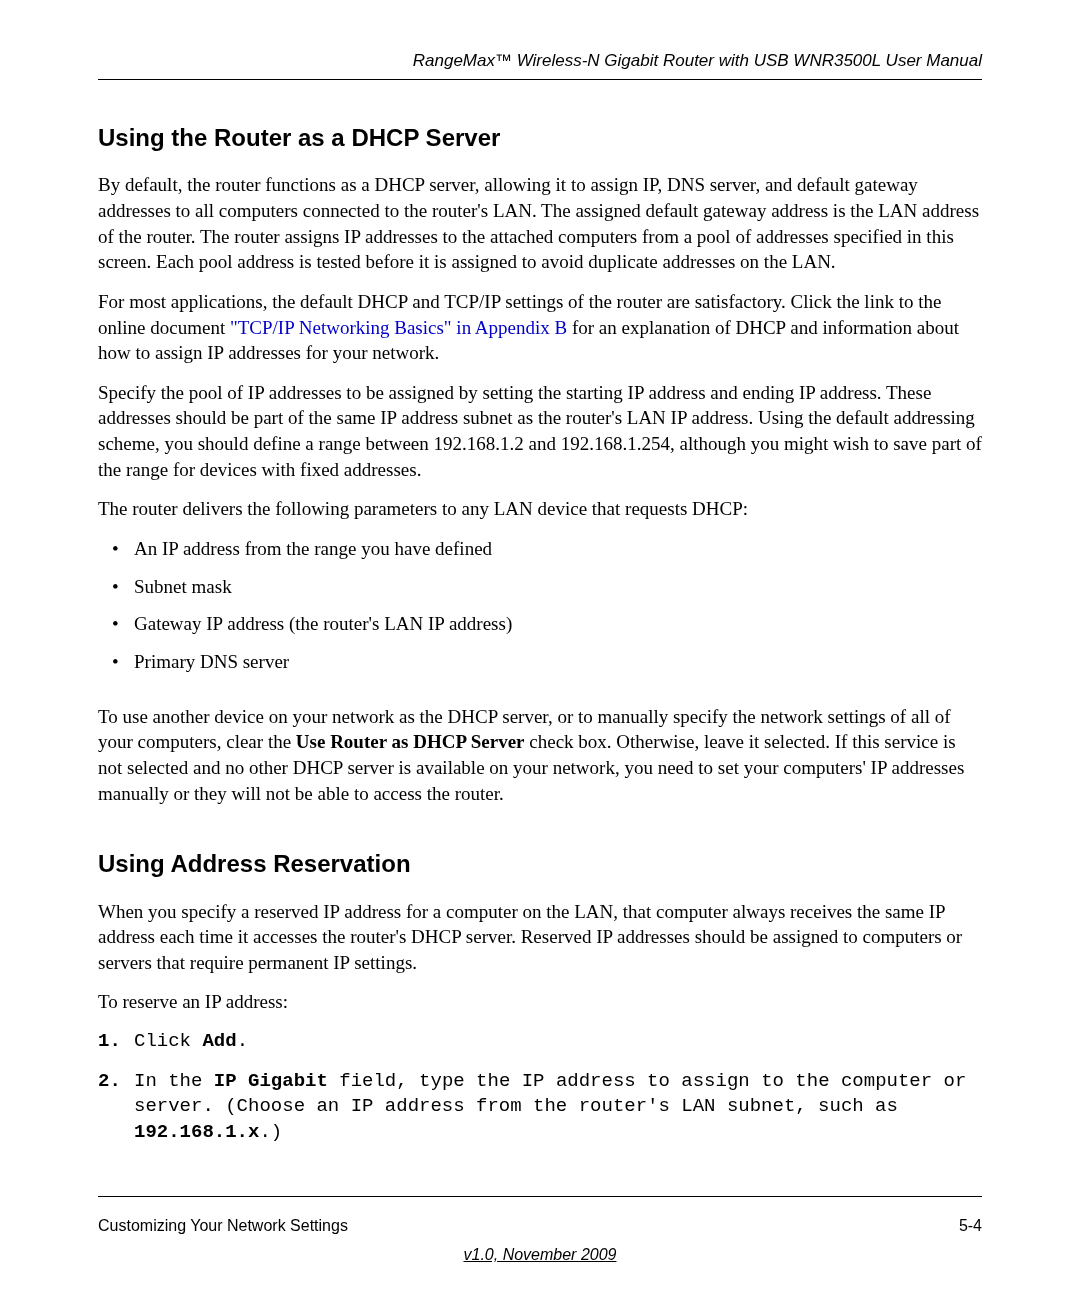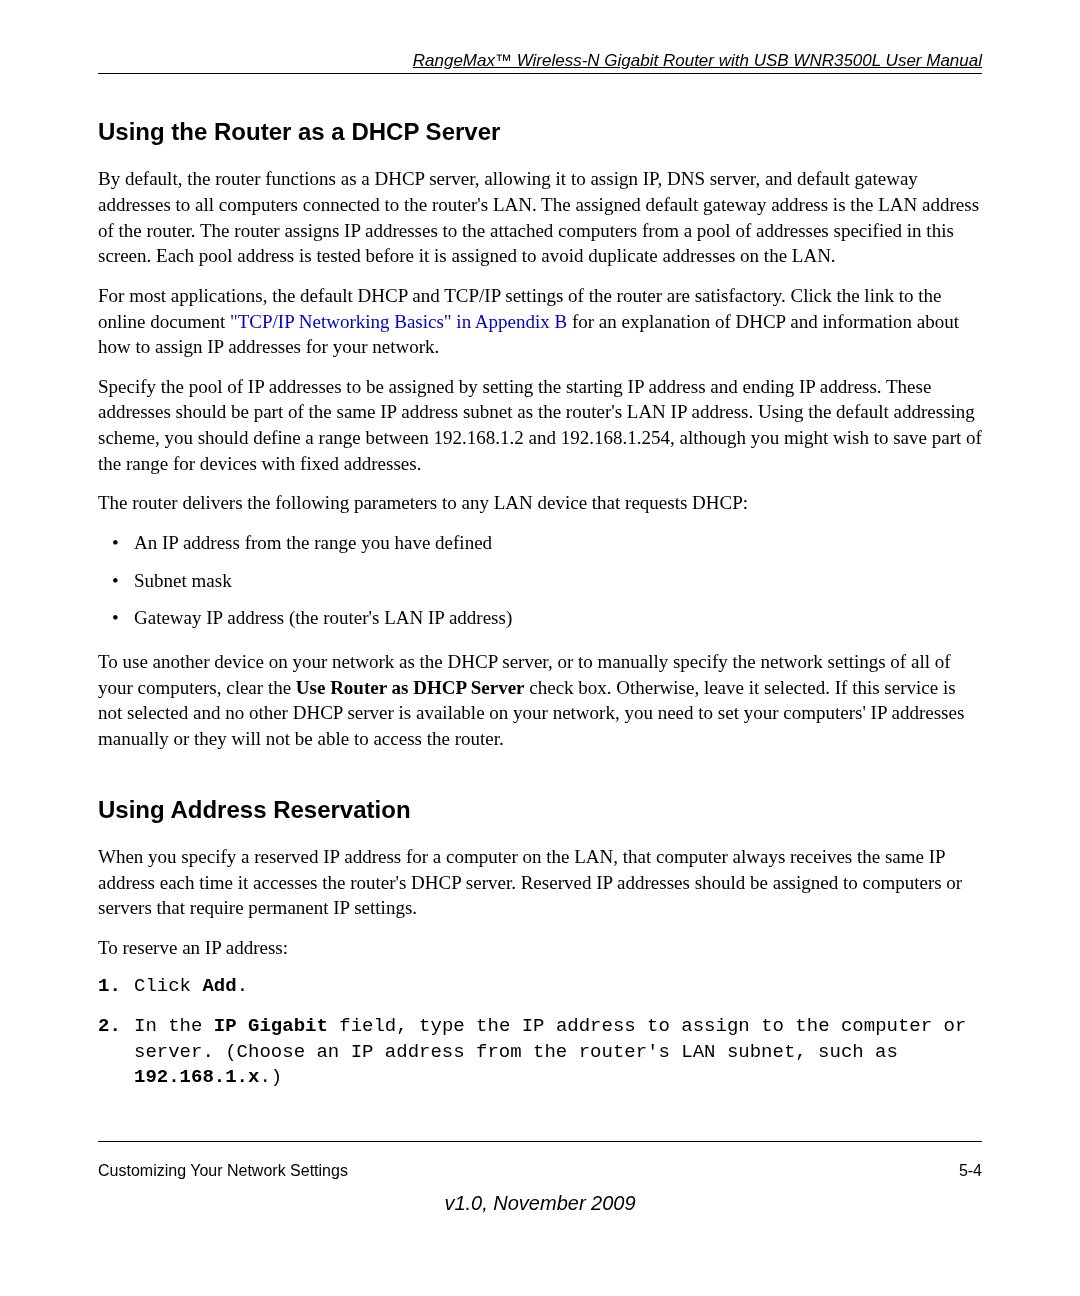--- a/index.html
+++ b/index.html
@@ -14,41 +14,41 @@
       width: 1080px;
     }
     .page {
       padding: 50px 98px 40px 98px;
     }
     .header {
       text-align: right;
       font-style: italic;
       font-family: Arial, Helvetica, sans-serif;
       font-size: 17px;
+      padding-bottom: 6px;
       border-bottom: 1.5px solid #000;
       margin-bottom: 42px;
-      text-decoration: underline;
     }
     h2 {
       font-family: Arial, Helvetica, sans-serif;
       font-weight: bold;
       font-size: 24px;
       margin: 0 0 18px 0;
     }
     p {
       margin: 0 0 14px 0;
       text-align: left;
     }
     .link {
       color: #0000c8;
     }
     ul.bullets {
       list-style: none;
       padding: 0;
-      margin: 0 0 18px 0;
+      margin: 0 0 29px 0;
     }
     ul.bullets li {
       padding-left: 36px;
       position: relative;
       margin-bottom: 12px;
     }
     ul.bullets li::before {
       content: "•";
       position: absolute;
       left: 14px;
@@ -84,21 +84,22 @@
       display: flex;
       justify-content: space-between;
       font-family: Arial, Helvetica, sans-serif;
       font-size: 16px;
       margin-bottom: 8px;
     }
     .footer-version {
       text-align: center;
       font-family: Arial, Helvetica, sans-serif;
       font-style: italic;
-      font-size: 20px;
+      font-size: 16px;
+      text-decoration: underline;
     }
     .spacer-section { height: 28px; }
   </style>
 </head>
 <body>
 
 <div class="page">
   <div class="header">RangeMax™ Wireless-N Gigabit Router with USB WNR3500L User Manual</div>
 
   <h2>Using the Router as a DHCP Server</h2>
@@ -110,20 +111,21 @@
   </p>
 
   <p>Specify the pool of IP addresses to be assigned by setting the starting IP address and ending IP address. These addresses should be part of the same IP address subnet as the router's LAN IP address. Using the default addressing scheme, you should define a range between 192.168.1.2 and 192.168.1.254, although you might wish to save part of the range for devices with fixed addresses.</p>
 
   <p>The router delivers the following parameters to any LAN device that requests DHCP:</p>
 
   <ul class="bullets">
     <li>An IP address from the range you have defined</li>
     <li>Subnet mask</li>
     <li>Gateway IP address (the router's LAN IP address)</li>
+    <li>Primary DNS server</li>
   </ul>
 
   <p>
     <span>To use another device on your network as the DHCP server, or to manually specify the network settings of all of your computers, clear the </span><span class="bold">Use Router as DHCP Server</span><span> check box. Otherwise, leave it selected. If this service is not selected and no other DHCP server is available on your network, you need to set your computers' IP addresses manually or they will not be able to access the router.</span>
   </p>
 
   <div class="spacer-section"></div>
 
   <h2>Using Address Reservation</h2>
 

